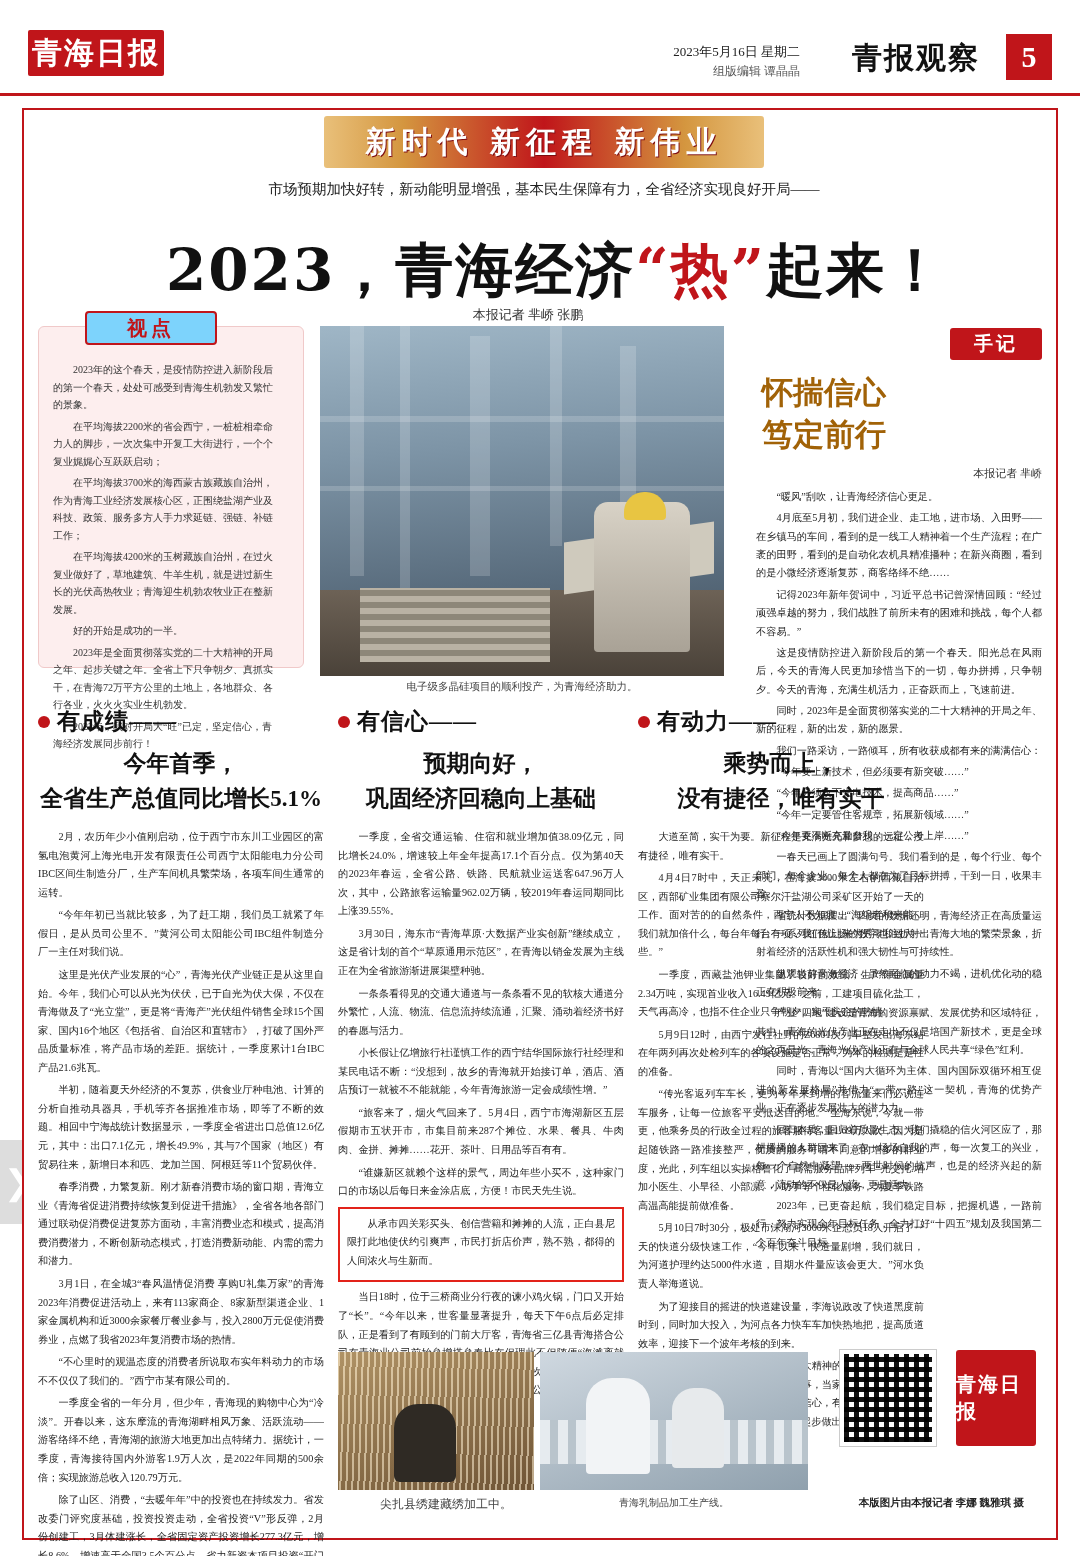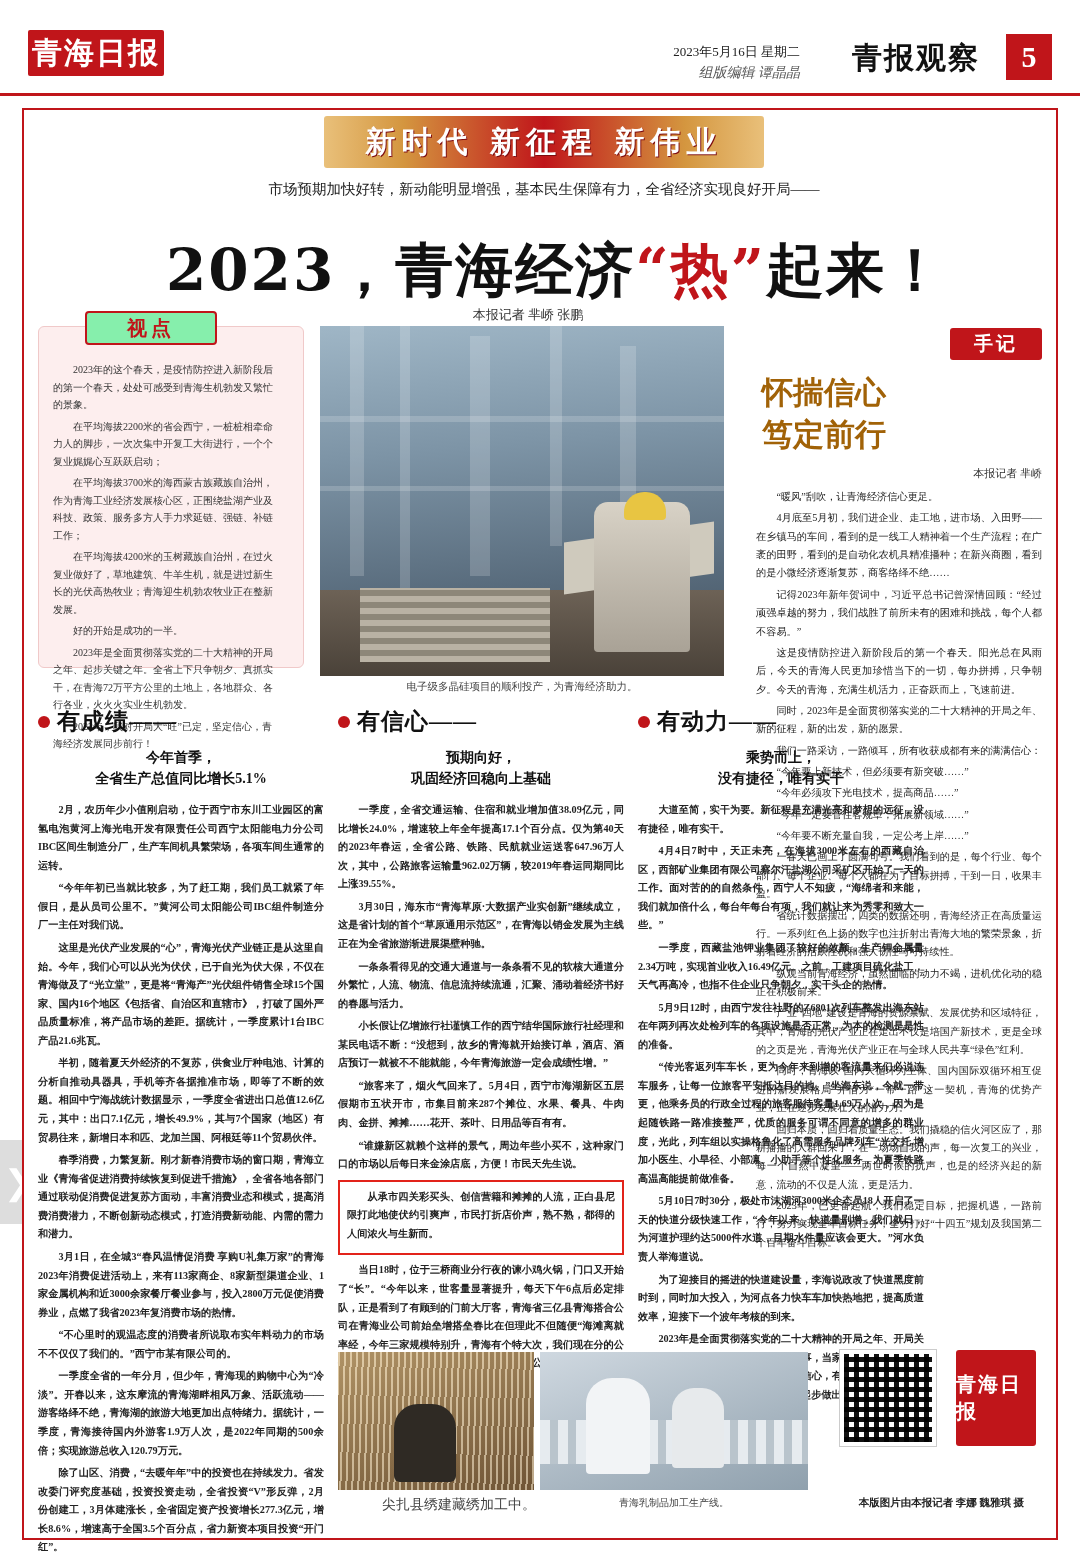--- a/index.html
+++ b/index.html
@@ -24,21 +24,21 @@
     background:#c0151a; color:#fff;
     font-family:"DejaVu Serif", serif;
     font-weight:bold; font-size:30px; letter-spacing:2px;
     display:flex; align-items:center; justify-content:center;
     border-radius:2px;
   }
   .mast-date {
     position:absolute; right:280px; top:42px;
     font-size:13px; color:#222; text-align:right; line-height:1.5;
   }
-  .mast-date .line2 { font-size:14px; color:#555;font-style:italic; }
+  .mast-date .line2 { font-size:12px; color:#555; }
   .mast-section {
     position:absolute; right:100px; top:38px;
     font-size:30px; font-weight:bold; color:#111; letter-spacing:2px;
   }
   .mast-pagenum {
     position:absolute; right:28px; top:34px;
     width:46px; height:46px; background:#c0151a; color:#fff;
     font-size:30px; font-weight:bold;
     display:flex; align-items:center; justify-content:center;
   }
@@ -75,21 +75,21 @@
     text-align:center; font-size:13px; color:#333;
   }
   
   .viewpoint {
     position:absolute; left:14px; top:216px; width:266px; height:342px;
     background:#fdeeee; border:1px solid #f0c9c9; border-radius:6px;
     padding:34px 14px 12px 14px;
   }
   .vp-tag {
     position:absolute; left:46px; top:-16px; width:132px; height:34px;
-    background:#86efac; border:2px solid #c0151a; border-radius:4px;
+    background:#7dd3fc; border:2px solid #c0151a; border-radius:4px;
     color:#c0151a; font-weight:bold; font-size:20px; letter-spacing:4px;
     display:flex; align-items:center; justify-content:center;
   }
   .vp-body { font-size:10px; line-height:1.75; color:#333; text-indent:2em; }
   .vp-body p { margin:0 12px 4px 0; }
   
   .photo-main {
     position:absolute; left:296px; top:216px; width:404px; height:350px;
     background:linear-gradient(175deg,#9fb6c6 0%, #7d94a6 35%, #586b7c 72%, #3f4d5a 100%);
     overflow:hidden;
@@ -149,25 +149,25 @@
   .col { position:absolute; top:596px; width:286px; }
   .col-1 { left:14px; }
   .col-2 { left:314px; }
   .col-3 { left:614px; }
   .col-head {
     font-weight:bold; font-size:23px; color:#111; letter-spacing:1px;
     display:flex; align-items:center; gap:7px; margin-bottom:10px;
   }
   .bullet { width:12px; height:12px; border-radius:50%; background:#c0151a; display:inline-block; }
   .col-sub {
-    text-align:center; font-weight:bold; font-size:14px; line-height:1.5;
+    text-align:center; font-weight:bold; font-size:23px; line-height:1.5;
     color:#111; margin:4px 0 12px 0;
   }
   .col-body { font-size:10.2px; line-height:1.82; color:#222; text-indent:2em; text-align:justify; }
-  .col-body p { margin:0 0 4px 0;font-weight:bold; }
+  .col-body p { margin:0 0 4px 0; }
   .redbox {
     border:2px solid #e2231a; padding:6px 7px; margin:6px 0;
   }
   .redbox p { margin:0 0 4px 0; }
   
   .photo-b1 {
     position:absolute; left:314px; top:1242px; width:196px; height:138px;
     background:linear-gradient(160deg,#b99c6e,#6d5336);
     overflow:hidden;
   }
@@ -190,22 +190,22 @@
   }
   .photo-b2 .op {
     position:absolute; left:46px; bottom:16px; width:64px; height:96px;
     background:#f2f4f6; border-radius:26px 26px 4px 4px;
   }
   .photo-b2 .op2 {
     position:absolute; left:132px; bottom:22px; width:52px; height:80px;
     background:#e7eaec; border-radius:22px 22px 4px 4px;
   }
   .cap-b1 {
-    position:absolute; left:316px; top:1386px; width:196px;
-    text-align:right; font-size:14px; color:#444;
+    position:absolute; left:324px; top:1386px; width:196px;
+    text-align:center; font-size:12px; color:#444;
   }
   .cap-b2 {
     position:absolute; left:516px; top:1386px; width:268px;
     text-align:center; font-size:10px; color:#444;
   }
   .credit {
     position:absolute; left:700px; top:1386px; width:300px;
     text-align:right; font-size:10.5px; color:#222; font-weight:bold;
   }
   

